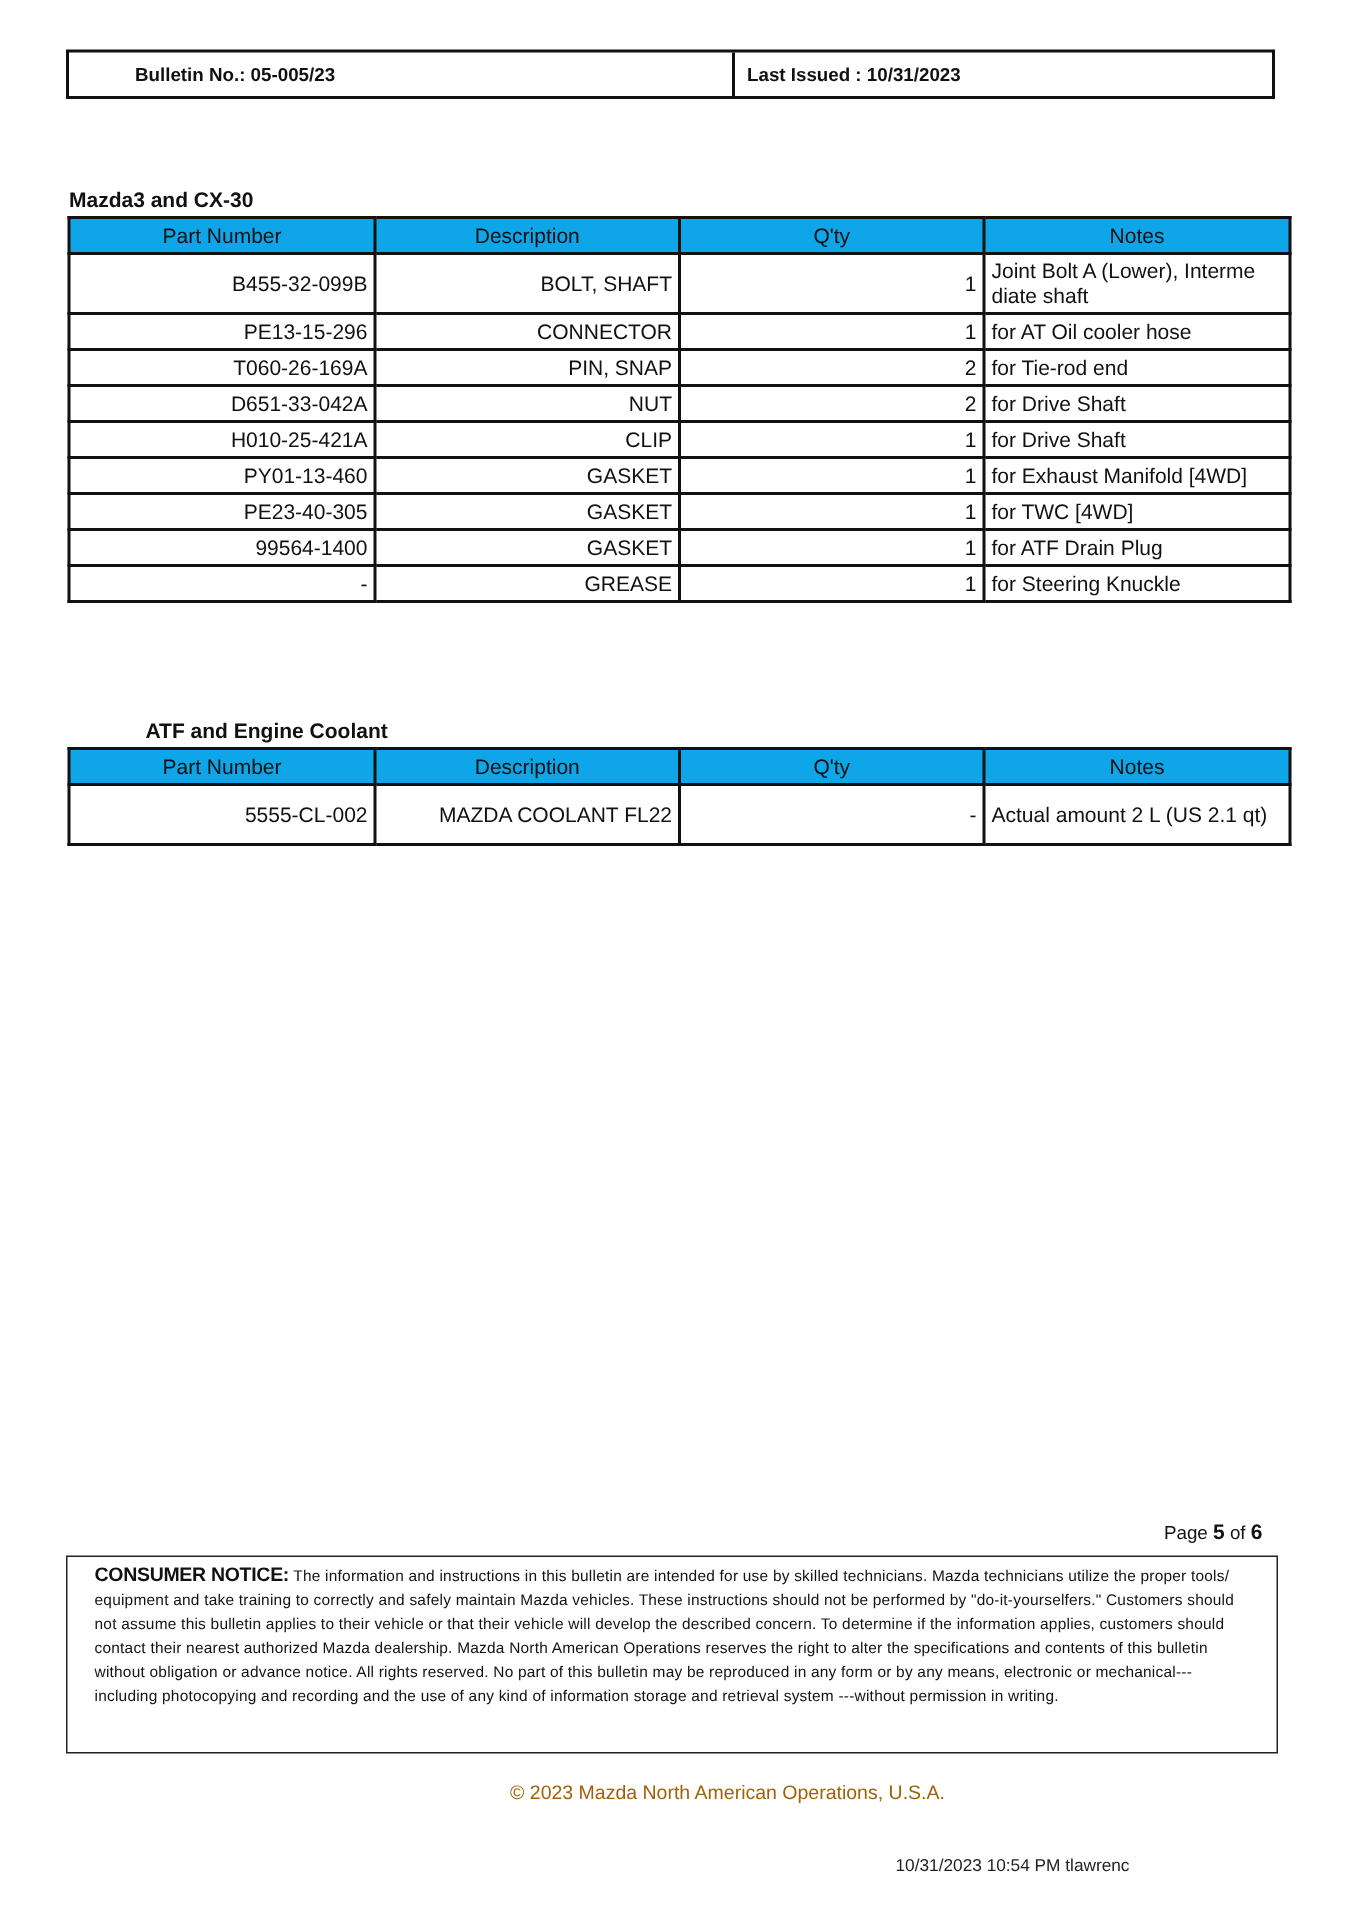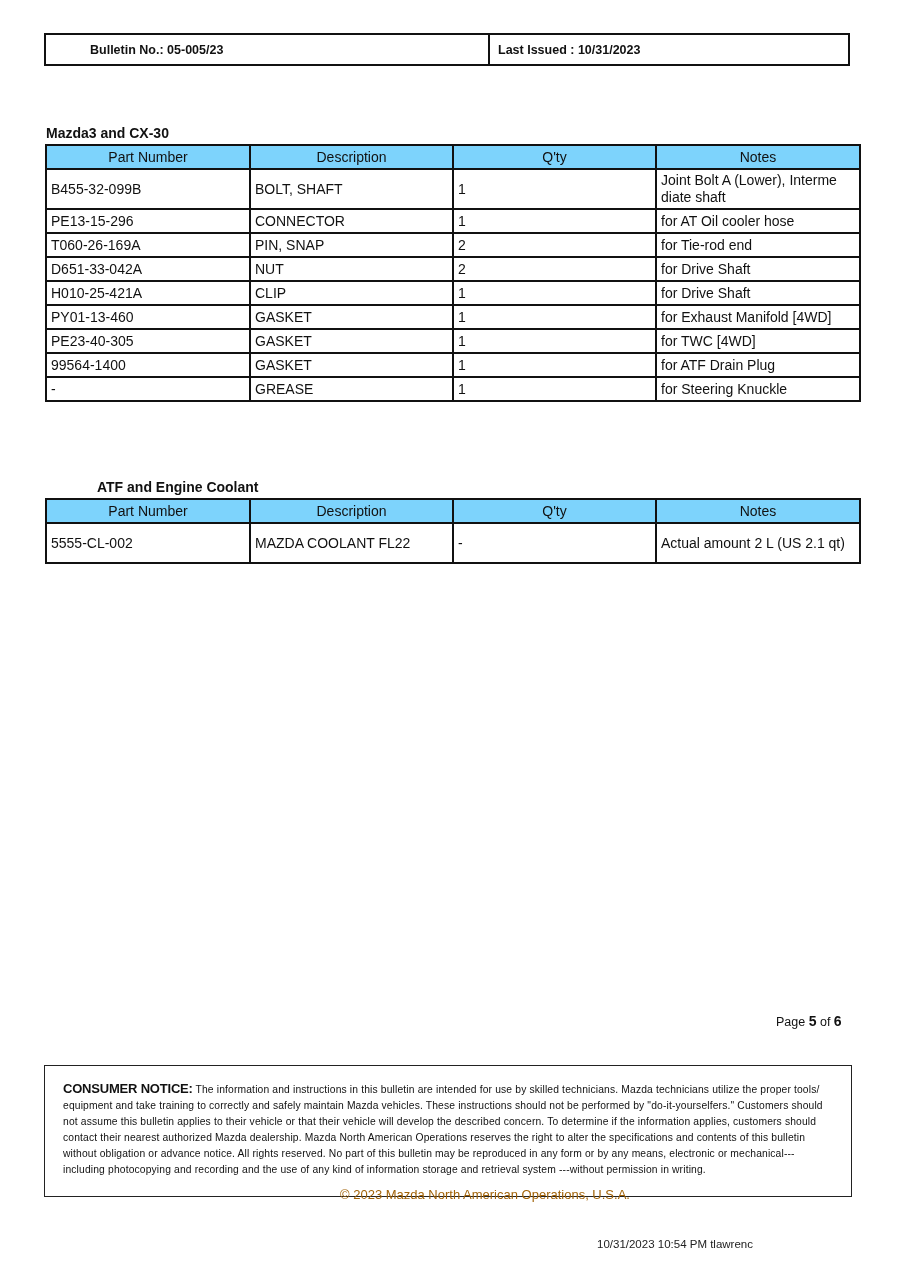--- a/index.html
+++ b/index.html
@@ -3,27 +3,27 @@
 <meta charset="utf-8">
 <style>
   html, body { margin: 0; padding: 0; background: #ffffff; }
   body { width: 905px; height: 1280px; position: relative; font-family: "Liberation Sans", sans-serif; color: #111; }
   .hdr { position: absolute; left: 44px; top: 33px; width: 806px; height: 33px; border: 2px solid #111; box-sizing: border-box; display: flex; font-weight: bold; font-size: 12.5px; }
   .hdr .cell { display: flex; align-items: center; padding-left: 8px; }
   .hdr .left { width: 398px; border-right: 2px solid #111; padding-left: 44px; }
   .section-title { position: absolute; font-weight: bold; font-size: 14px; }
   table.parts { position: absolute; left: 45px; border-collapse: collapse; width: 814px; font-size: 14px; table-layout: fixed; }
   table.parts th, table.parts td { border: 2.5px solid #111; padding: 0 4px; }
-  table.parts th { background: #7dd3fc; font-weight: normal; height: 22px; text-align: center; }
-  table.parts td { height: 22px; text-align: left; }
+  table.parts th { background: #0ea5e9; font-weight: normal; height: 22px; text-align: center; }
+  table.parts td { height: 22px; text-align: right; }
   table.parts td.notes { text-align: left; line-height: 17px; }
   table.parts tr.tall td { height: 38px; }
   .page-num { position: absolute; left: 776px; top: 1013px; font-size: 12.5px; }
   .page-num b { font-size: 14px; }
-  .notice { position: absolute; left: 44px; top: 1037px; width: 808px; height: 132px; border: 1.5px solid #222; box-sizing: border-box; padding: 15px 16px 0 18px; font-size: 10.3px; line-height: 16px; letter-spacing: 0.15px; margin-top: 28px; }
+  .notice { position: absolute; left: 44px; top: 1037px; width: 808px; height: 132px; border: 1.5px solid #222; box-sizing: border-box; padding: 4px 16px 0 18px; font-size: 10.3px; line-height: 16px; letter-spacing: 0.15px; }
   .notice .lead { font-weight: bold; font-size: 13px; letter-spacing: -0.2px; }
   .copyright { position: absolute; left: 340px; top: 1187px; font-size: 13px; color: #a16207; }
   .stamp { position: absolute; left: 597px; top: 1238px; font-size: 11.5px; color: #222; }
 </style>
 </head>
 <body>
 
 <div class="hdr">
   <div class="cell left">Bulletin No.: 05-005/23</div>
   <div class="cell">Last Issued : 10/31/2023</div>

